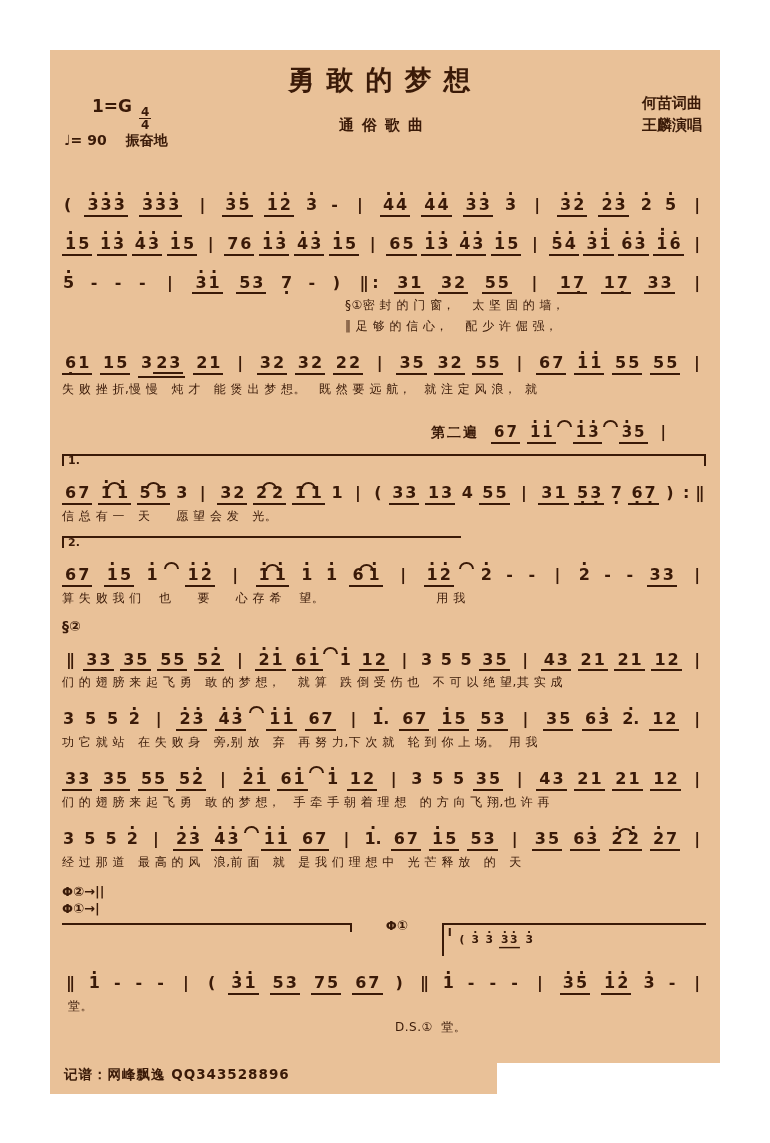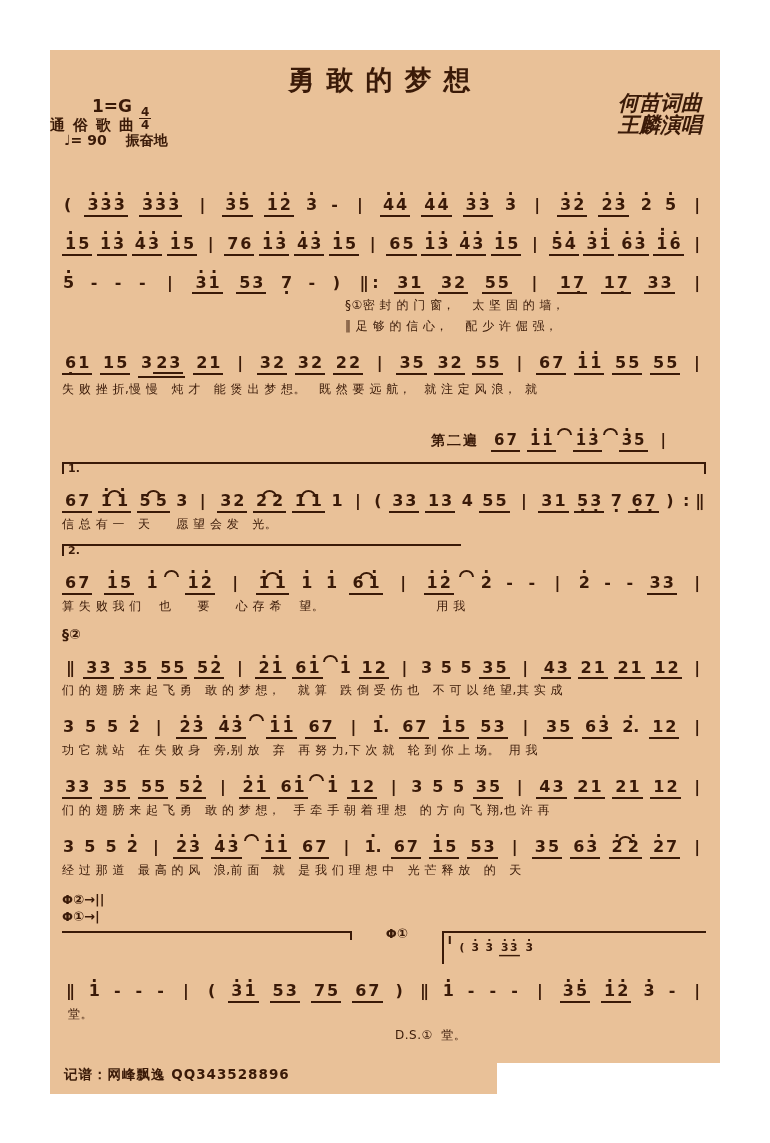--- a/index.html
+++ b/index.html
@@ -18,24 +18,24 @@
     position:absolute;left:50px;top:50px;width:670px;height:1044px;
     background:var(--sheet);overflow:hidden;
   }
   .cutout{
     position:absolute;left:497px;top:1063px;width:273px;height:80px;
     background:var(--page);
   }
   
   .title{position:absolute;top:12px;left:0;width:100%;text-align:center;
     font-size:27px;font-weight:bold;letter-spacing:12px;}
-  .subtitle{position:absolute;top:66px;left:0;width:100%;text-align:left;
+  .subtitle{position:absolute;top:66px;left:0;width:100%;text-align:center;
     font-size:15px;font-weight:bold;letter-spacing:8px;}
   .credits{position:absolute;top:42px;right:18px;text-align:left;
-    font-size:21px;font-weight:bold;line-height:22px;font-style:italic;}
+    font-size:15px;font-weight:bold;line-height:22px;}
   .keyrow{position:absolute;top:46px;left:14px;font-size:17px;font-weight:bold;margin-left:28px;}
   .frac{display:inline-flex;flex-direction:column;line-height:1;font-size:12px;
     margin-left:7px;vertical-align:-4px;text-align:center;}
   .frac b:first-child{border-bottom:1.5px solid var(--ink);padding:0 2px;}
   .temporow{position:absolute;top:82px;left:14px;font-size:14px;font-weight:bold;}
   .temporow .mood{margin-left:19px;}
   .intro{position:absolute;top:108px;left:14px;font-size:14px;font-weight:bold;}
   .footer{position:absolute;top:1016px;left:14px;font-size:13.5px;font-weight:bold;letter-spacing:1px;}
   
   .score{position:absolute;top:128px;left:12px;right:14px;}
@@ -62,21 +62,21 @@
     margin:0 -6px;transform:translateY(-3px);}
   .lyr{position:relative;height:21px;font-size:12px;}
   .lyr span{position:absolute;top:3px;white-space:pre;letter-spacing:0.5px;}
   .volta{position:relative;height:12px;border-top:2px solid var(--ink);
     border-left:2px solid var(--ink);margin-top:10px;}
   .volta.full{border-right:2px solid var(--ink);}
   .volta span{position:absolute;left:4px;top:-2px;font-size:11px;font-weight:bold;}
   .segno{margin-top:10px;height:15px;font-size:14px;font-weight:bold;}
   .marks2{margin-top:11px;font-size:13px;font-weight:bold;line-height:17px;}
   .mright{display:flex;justify-content:flex-end;align-items:baseline;
-    margin-top:24px;padding-right:34px;}
+    margin-top:16px;padding-right:34px;}
   .mrlabel{font-size:14px;font-weight:bold;margin-right:12px;letter-spacing:2px;}
   .codarow{display:flex;align-items:flex-start;margin-top:6px;min-height:24px;gap:28px;}
   .cl1{width:45%;height:9px;border-top:2px solid var(--ink);border-right:2px solid var(--ink);}
   .clabel{font-size:13px;font-weight:bold;margin:-5px 6px 0;white-space:nowrap;}
   .cbr{flex:1;min-height:14px;border-top:2px solid var(--ink);border-left:2px solid var(--ink);
     display:flex;align-items:flex-start;gap:6px;padding:1px 4px 0;}
   .cbl{font-size:11px;font-weight:bold;}
   .grace{transform:scale(0.72);transform-origin:left top;padding-top:10px;}
 </style>
 </head>

